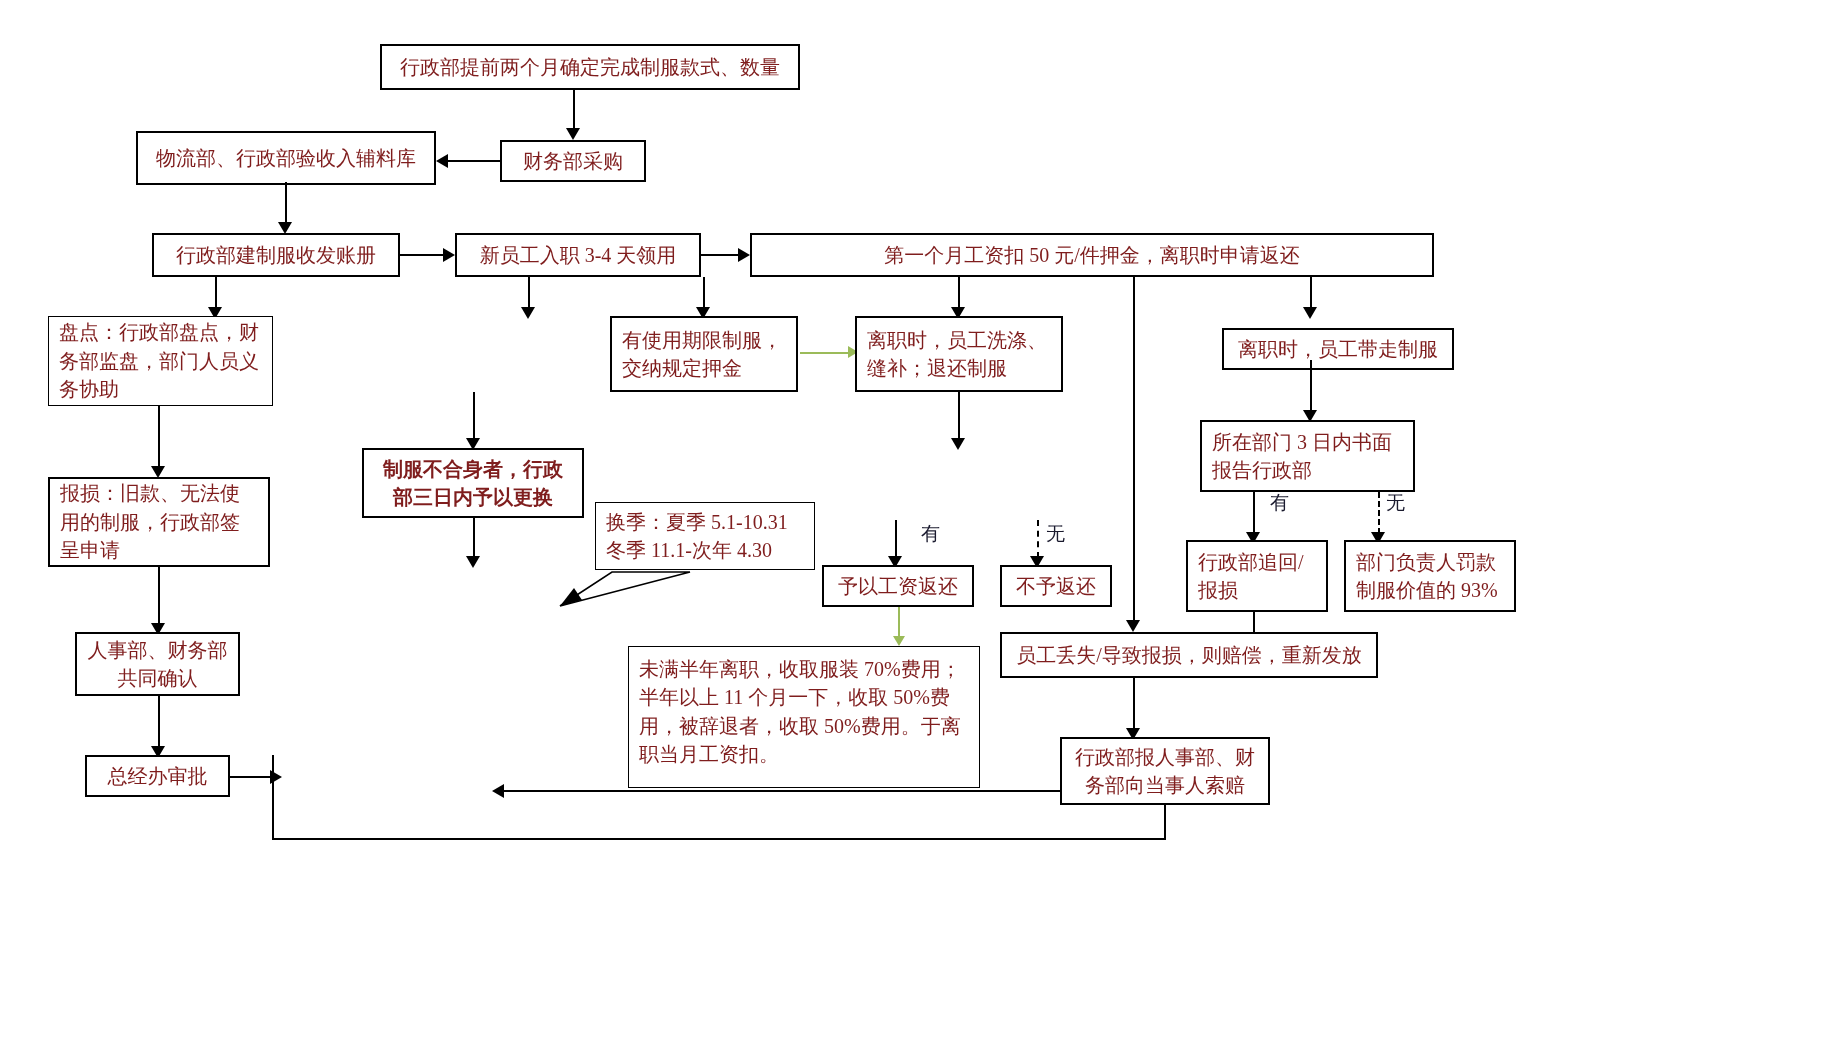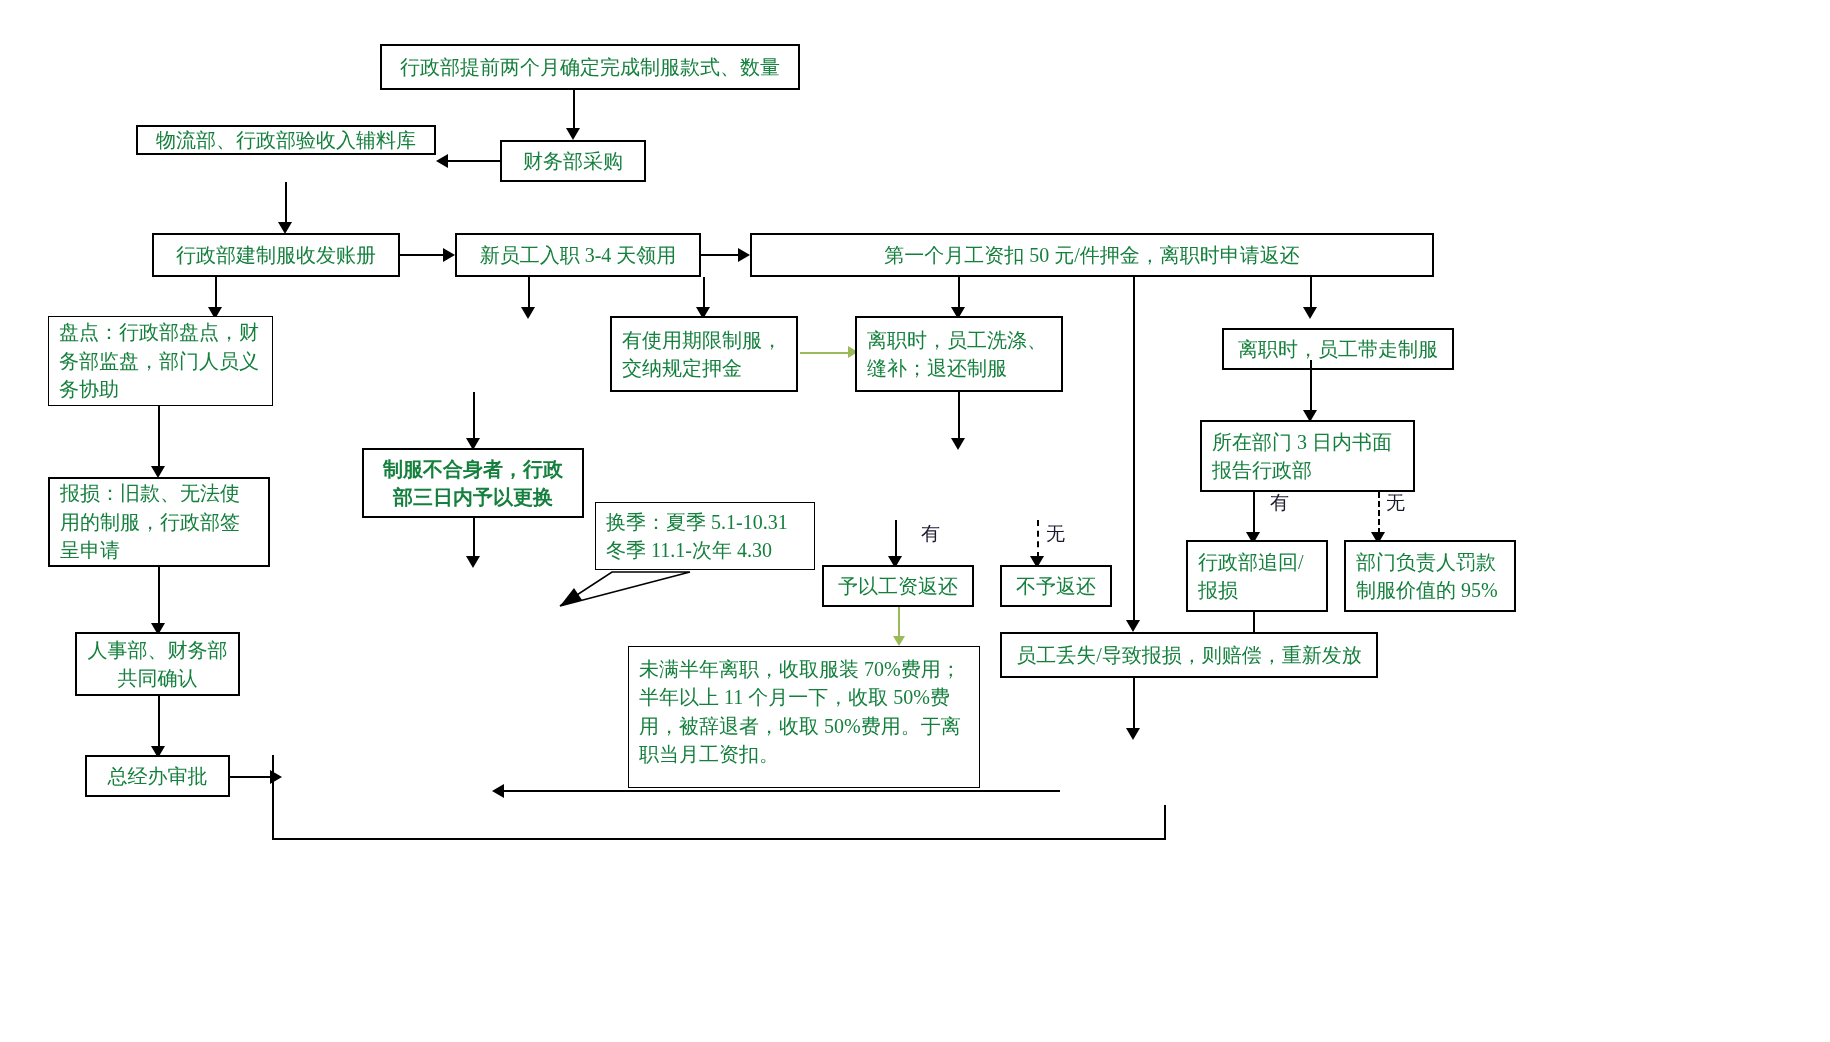--- a/index.html
+++ b/index.html
@@ -3,21 +3,21 @@
 <meta charset="utf-8">
 <style>
   html,body{margin:0;padding:0;background:#ffffff;}
   body{font-family:"Liberation Serif","DejaVu Serif",serif;}
   #stage{position:relative;width:1830px;height:1042px;background:#ffffff;overflow:hidden;}
   .box{
     position:absolute;
     box-sizing:border-box;
     border:1.5px solid #000;
     background:#ffffff;
-    color:#15803d;
+    color:#7f1d1d;
     font-size:20px;
     line-height:1.42;
     display:flex;
     align-items:center;
     padding:4px 10px;
     white-space:pre-line;
   }
   .box.center{justify-content:center;text-align:center;}
   .box.left{justify-content:flex-start;text-align:left;}
   .box.heavy{border-width:2.2px;}
@@ -49,21 +49,21 @@
 
 <div id="stage">
 
   <div class="box center heavy" style="left:380px;top:44px;width:420px;height:46px;">行政部提前两个月确定完成制服款式、数量</div>
 
   <div class="line v" style="left:573px;top:90px;height:42px;"></div>
   <div class="arrow down" style="left:566px;top:128px;"></div>
 
   <div class="box center heavy" style="left:500px;top:140px;width:146px;height:42px;">财务部采购</div>
 
-  <div class="box center heavy" style="left:136px;top:125px;width:300px;height:30px;">物流部、行政部验收入辅料库</div>
+  <div class="box center heavy" style="left:136px;top:131px;width:300px;height:54px;">物流部、行政部验收入辅料库</div>
 
   <div class="line h" style="left:448px;top:160px;width:52px;"></div>
   <div class="arrow left" style="left:436px;top:154px;"></div>
 
   <div class="line v" style="left:285px;top:182px;height:42px;"></div>
   <div class="arrow down" style="left:278px;top:222px;"></div>
 
   <div class="box center heavy" style="left:152px;top:233px;width:248px;height:44px;">行政部建制服收发账册</div>
 
   <div class="box center heavy" style="left:455px;top:233px;width:246px;height:44px;">新员工入职 3-4 天领用</div>
@@ -183,32 +183,34 @@
   <div class="label" style="left:1270px;top:490px;">有</div>
 
   <div class="dash-v" style="left:1378px;top:492px;height:42px;"></div>
   <div class="arrow down" style="left:1371px;top:532px;"></div>
   <div class="label" style="left:1386px;top:490px;">无</div>
 
   <div class="box left heavy" style="left:1186px;top:540px;width:142px;height:72px;">行政部追回/
 报损</div>
 
   <div class="box left heavy" style="left:1344px;top:540px;width:172px;height:72px;">部门负责人罚款
-制服价值的 95%</div>
+制服价值的 93%</div>
 
   <div class="line v" style="left:1133px;top:277px;height:345px;"></div>
   <div class="arrow down" style="left:1126px;top:620px;"></div>
 
   <div class="box center heavy" style="left:1000px;top:632px;width:378px;height:46px;">员工丢失/导致报损，则赔偿，重新发放</div>
 
   <div class="line v" style="left:1253px;top:612px;height:20px;"></div>
 
   <div class="line v" style="left:1133px;top:678px;height:52px;"></div>
   <div class="arrow down" style="left:1126px;top:728px;"></div>
 
+  <div class="box center heavy" style="left:1060px;top:737px;width:210px;height:68px;">行政部报人事部、财
+务部向当事人索赔</div>
 
   <div class="line h" style="left:504px;top:790px;width:556px;"></div>
   <div class="arrow left" style="left:492px;top:784px;"></div>
 
   <div class="line v" style="left:1164px;top:805px;height:35px;"></div>
   <div class="line h" style="left:272px;top:838px;width:894px;"></div>
   <div class="line v" style="left:272px;top:755px;height:84px;"></div>
   <div class="line v" style="left:490px;top:838px;height:2px;"></div>
 
 </div>

